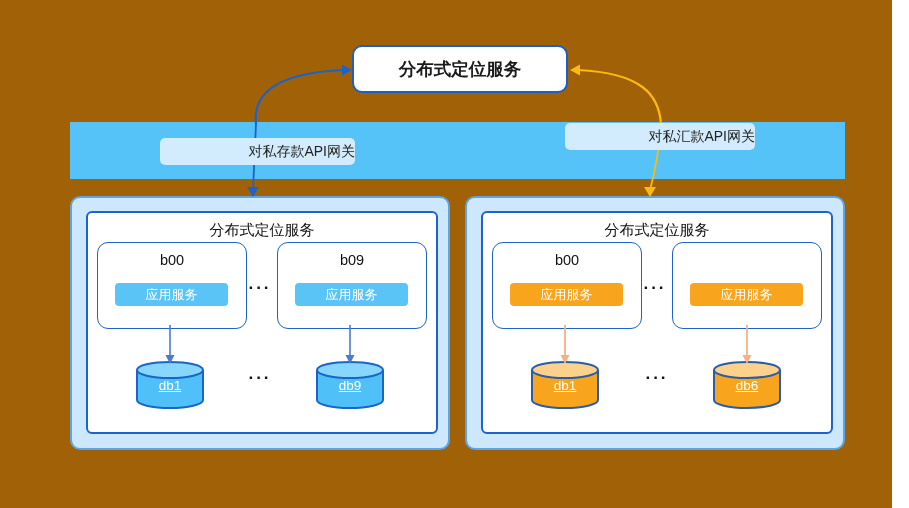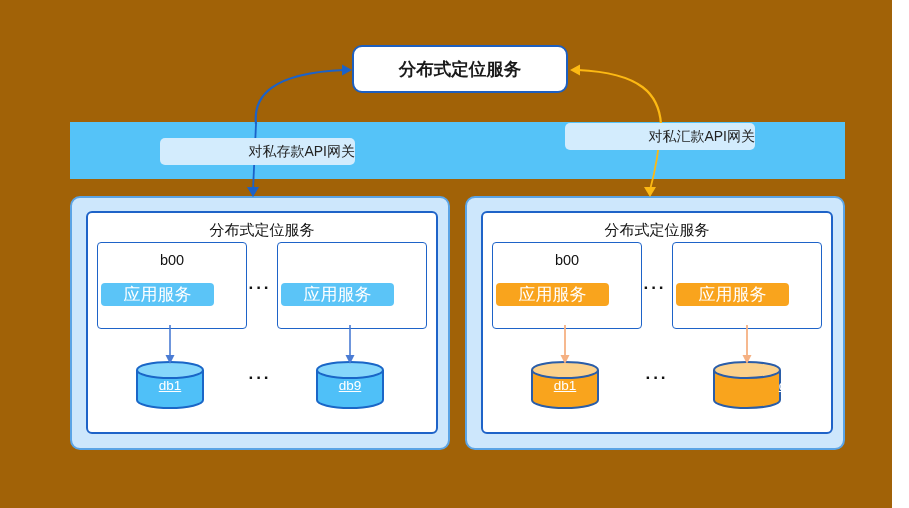--- a/index.html
+++ b/index.html
@@ -35,29 +35,29 @@
   .unit-right{left:465px;}
   .unit-inner{
     left:14px;top:13px;width:352px;height:223px;background:#ffffff;
     border:2px solid #1e63c8;border-radius:6px;box-sizing:border-box;
   }
   .unit-title{
     left:0;top:8px;width:100%;text-align:center;font-size:15px;color:#111;
   }
   .bnode{
     top:29px;width:150px;height:87px;background:#fff;border:1.8px solid #1e63c8;
-    border-radius:4px;box-sizing:border-box;
+    border-radius:11px;box-sizing:border-box;
   }
   .bnode-a{left:9px;}
   .bnode-b{left:189px;}
   .bnode-name{left:0;top:9px;width:100%;text-align:center;font-size:14.5px;color:#111;}
   .pill{
-    left:3px;top:40px;width:113px;height:23px;border-radius:4px;
+    left:17px;top:40px;width:113px;height:23px;border-radius:4px;
     display:flex;align-items:center;justify-content:center;
-    font-size:17px;color:#fff;
+    font-size:13px;color:#fff;
   }
   .pill-sky{background:#5bc4f7;}
   .pill-orange{background:#f9a41d;}
   .dots{
     font-size:17px;font-weight:bold;color:#111;letter-spacing:2px;z-index:2;
     width:40px;text-align:center;
   }
   .node-dots-left{left:240px;top:278px;}
   .node-dots-right{left:635px;top:278px;}
   .db-dots-left{left:240px;top:368px;}
@@ -101,20 +101,21 @@
   </div>
 
   <div class="abs unit unit-left">
     <div class="abs unit-inner">
       <div class="abs unit-title">分布式定位服务</div>
       <div class="abs bnode bnode-a">
         <div class="abs bnode-name">b00</div>
         <div class="abs pill pill-sky">应用服务</div>
       </div>
       <div class="abs bnode bnode-b">
+        <div class="abs bnode-name">b09</div>
         <div class="abs pill pill-sky">应用服务</div>
       </div>
     </div>
   </div>
 
   <div class="abs unit unit-right">
     <div class="abs unit-inner">
       <div class="abs unit-title">分布式定位服务</div>
       <div class="abs bnode bnode-a">
         <div class="abs bnode-name">b00</div>
@@ -146,21 +147,21 @@
   <svg class="abs cyl" style="left:530px;top:360px;" width="70" height="50" viewBox="0 0 70 50">
     <path d="M2,10 L2,40 A33,8 0 0,0 68,40 L68,10" fill="#f9a41d" stroke="#2a5da8" stroke-width="2"></path>
     <ellipse cx="35" cy="10" rx="33" ry="8" fill="#fbd18b" stroke="#2a5da8" stroke-width="2"></ellipse>
   </svg>
   <div class="abs db-label" style="left:530px;">db1</div>
 
   <svg class="abs cyl" style="left:712px;top:360px;" width="70" height="50" viewBox="0 0 70 50">
     <path d="M2,10 L2,40 A33,8 0 0,0 68,40 L68,10" fill="#f9a41d" stroke="#2a5da8" stroke-width="2"></path>
     <ellipse cx="35" cy="10" rx="33" ry="8" fill="#fbd18b" stroke="#2a5da8" stroke-width="2"></ellipse>
   </svg>
-  <div class="abs db-label" style="left:755px;text-align:center;">db6</div>
+  <div class="abs db-label" style="left:712px;text-align:center;">db6</div>
 
   <svg id="arrows-front" class="overlay" width="909" height="508" viewBox="0 0 909 508">
 
     <polygon points="247,187 259,187 253,197" fill="#1b62c9"></polygon>
     <polygon points="644,187 656,187 650,197" fill="#fdb913"></polygon>
 
     <line x1="170" y1="325" x2="170" y2="356" stroke="#4b7cd4" stroke-width="1.6"></line>
     <polygon points="165.5,355 174.5,355 170,364" fill="#4b7cd4"></polygon>
     <line x1="350" y1="325" x2="350" y2="356" stroke="#4b7cd4" stroke-width="1.6"></line>
     <polygon points="345.5,355 354.5,355 350,364" fill="#4b7cd4"></polygon>

